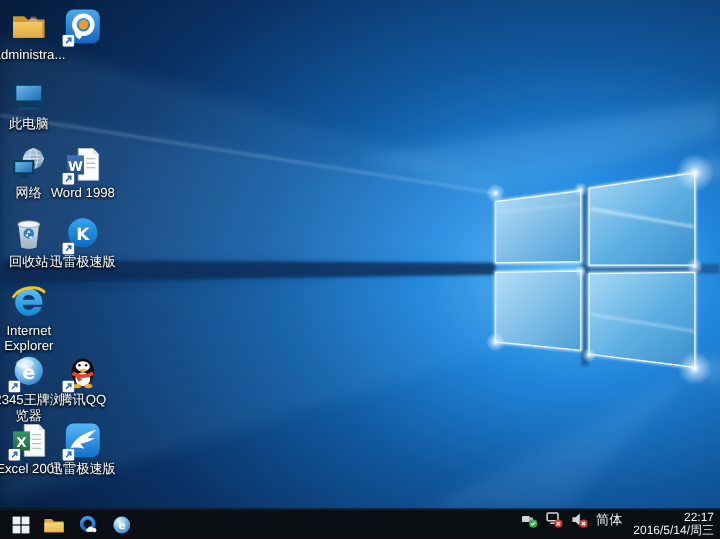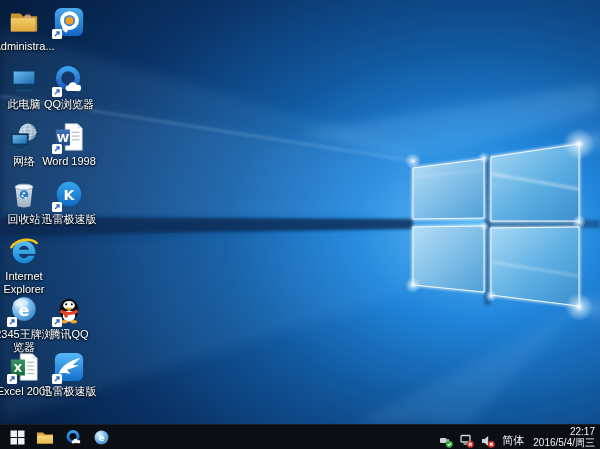--- a/index.html
+++ b/index.html
@@ -8,21 +8,21 @@
   .wallpaper{position:absolute;left:0;top:0}
   .cell{position:absolute;width:64px;display:flex;flex-direction:column;align-items:center;cursor:default}
   .glyph{position:relative;width:34px;height:32px}
   .glyph svg.main{width:32px;height:32px;display:block;margin:0 auto}
   .sc{position:absolute;left:0;bottom:-1px;width:10px;height:10px}
   .label{margin-top:2px;font-size:11px;line-height:13px;color:#fff;text-align:center;
          text-shadow:0 1px 2px rgba(0,0,0,.95),0 0 3px rgba(0,0,0,.75)}
   .taskbar{position:absolute;left:0;top:424px;width:600px;height:25px;background:#0b0e12;display:flex;align-items:center;border-top:1px solid rgba(60,80,110,.25);box-sizing:border-box}
   .tb-btn{width:28px;height:24px;display:flex;align-items:center;justify-content:center;background:none;border:0;padding:0;cursor:pointer}
   .tb-btn svg{display:block}
-  .tray{margin-left:auto;display:flex;align-items:flex-end;gap:7px;padding-right:5px}
+  .tray{margin-left:auto;display:flex;align-items:flex-start;gap:7px;padding-right:5px}
   .tray-ic{display:flex;align-items:center;cursor:pointer}
   .ime{color:#e9eef3;font-size:11px;cursor:pointer}
   .clock{color:#eef3f8;font-size:10px;line-height:11px;text-align:right;cursor:pointer;padding-left:2px}
 </style>
 </head>
 <body>
 
 <svg width="0" height="0" style="position:absolute" aria-hidden="true">
   <defs>
     <radialGradient id="sky" cx="0.80" cy="0.54" r="0.95">
@@ -269,38 +269,20 @@
         <path d="M10.5 19 q-2.5 6 3.5 9.5 l2.5-3.2 q-4.5-2.3-3-6.3 z" fill="#ffffff"></path>
         <circle cx="17.5" cy="15.5" r="4.2" fill="#f59a23"></circle>
       </svg>
       <svg class="sc" viewBox="0 0 10 10">
         <rect width="10" height="10" rx="1.5" fill="#fff"></rect>
         <path d="M3 7 L7 3 M4.3 3 H7 V5.7" stroke="#2a66c8" stroke-width="1.3" fill="none"></path>
       </svg>
     </div>
   </div>
 
-  <div class="cell" style="left:37px;top:64px">
-    <div class="glyph">
-      <svg class="main" viewBox="0 0 34 34">
-        <circle cx="16" cy="15" r="10" fill="none" stroke="url(#gQring)" stroke-width="5.5"></circle>
-        <g fill="#ffffff">
-          <circle cx="21" cy="24" r="4.5"></circle>
-            <circle cx="26.5" cy="25.5" r="3.4"></circle>
-            <circle cx="16.5" cy="25.8" r="3"></circle>
-          <rect x="16" y="24.5" width="11" height="4.3" rx="2"></rect>
-        </g>
-      </svg>
-      <svg class="sc" viewBox="0 0 10 10">
-        <rect width="10" height="10" rx="1.5" fill="#fff"></rect>
-        <path d="M3 7 L7 3 M4.3 3 H7 V5.7" stroke="#2a66c8" stroke-width="1.3" fill="none"></path>
-      </svg>
-    </div>
-    <div class="label">QQ浏览器</div>
-  </div>
 
   <div class="cell" style="left:37px;top:121px">
     <div class="glyph">
       <svg class="main" viewBox="0 0 34 34">
         <path d="M13 3 h13 l5 5 v23 H13 z" fill="#ffffff" stroke="#b8c4cc" stroke-width="0.8"></path>
         <path d="M26 3 l5 5 h-5 z" fill="#dce4ea"></path>
         <g stroke="#9aa8b4" stroke-width="1">
             <line x1="20" y1="12" x2="28" y2="12"></line>
             <line x1="20" y1="16" x2="28" y2="16"></line>
             <line x1="20" y1="20" x2="28" y2="20"></line>
@@ -421,16 +403,16 @@
     <span class="tray-ic">
       <svg width="14" height="14" viewBox="0 0 14 14">
         <path d="M1 5 h2.6 L7.2 2 v10 L3.6 9 H1 z" fill="#cdd5dc"></path>
         <circle cx="10.3" cy="10.3" r="3.4" fill="#d9342a"></circle>
         <path d="M8.9 8.9 l2.8 2.8 M11.7 8.9 l-2.8 2.8" stroke="#ffffff" stroke-width="1.1"></path>
       </svg>
     </span>
     <span class="ime">简体</span>
     <div class="clock">
       <div>22:17</div>
-      <div>2016/5/4/周三</div>
+      <div>2016/5/14/周三</div>
     </div>
   </div>
 </div>
 
 </body></html>

